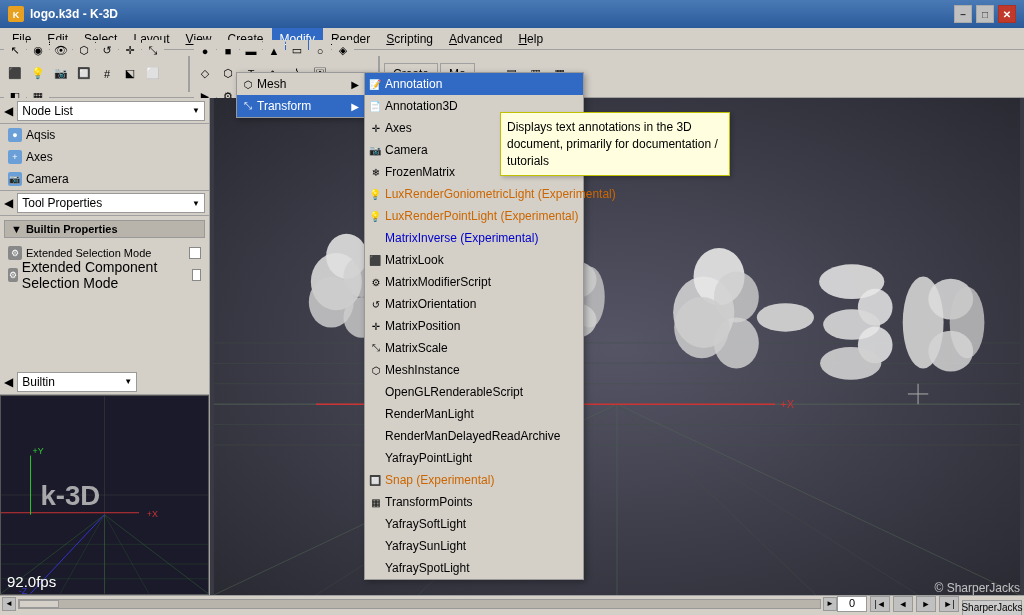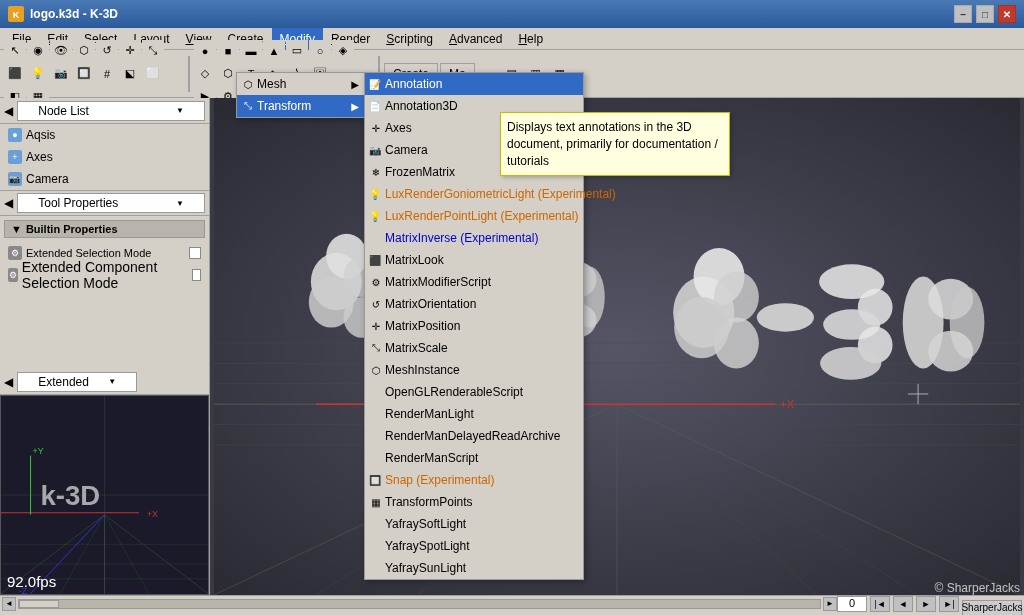--- a/index.html
+++ b/index.html
@@ -143,21 +143,21 @@
       gap: 4px;
     }
     .dropdown-select {
       flex: 1;
       height: 20px;
       background: white;
       border: 1px solid #999;
       font-size: 12px;
       display: flex;
       align-items: center;
-      padding: 0 20px;
+      padding: 0 4px;
       cursor: pointer;
       position: relative;
     }
     .dropdown-select::after {
       content: '▼';
       font-size: 8px;
       margin-left: auto;
     }
 
     
@@ -540,21 +540,21 @@
       <div class="prop-row">
         <div style="width:14px; height:14px; background:#888; border-radius:2px; font-size:9px; display:flex; align-items:center; justify-content:center; color:white;">⚙</div>
         <span style="font-size:14px;">Extended Component Selection Mode</span>
         <div class="prop-checkbox" style="margin-left:auto;"></div>
       </div>
     </div>
 
     <div class="viewport-header" style="margin-top:auto;">
       <span style="font-size:12px;">◀</span>
       <div class="dropdown-select" style="max-width:120px;">
-        <span>Extended</span>
+        <span>Builtin</span>
       </div>
     </div>
 
     <div id="small-viewport" style="width:100%; height:200px; position:relative; background: #1a1a2a; overflow:hidden;">
       <svg class="viewport-canvas" viewBox="0 0 210 200" xmlns="http://www.w3.org/2000/svg">
 
         <line x1="105" y1="0" x2="105" y2="200" stroke="#444" stroke-width="0.5"></line>
         <line x1="0" y1="100" x2="210" y2="100" stroke="#444" stroke-width="0.5"></line>
 
         <line x1="105" y1="120" x2="0" y2="200" stroke="#336633" stroke-width="0.5"></line>
@@ -752,36 +752,36 @@
   <div class="menu-list-item">
     OpenGLRenderableScript
   </div>
   <div class="menu-list-item">
     RenderManLight
   </div>
   <div class="menu-list-item">
     RenderManDelayedReadArchive
   </div>
   <div class="menu-list-item">
-    RenderManScript
+    YafrayPointLight
   </div>
   <div class="menu-list-item colored-orange">
     <span class="item-icon">🔲</span>
     Snap (Experimental)
   </div>
   <div class="menu-list-item">
     <span class="item-icon">▦</span>
     TransformPoints
   </div>
   <div class="menu-list-item">
     YafraySoftLight
   </div>
   <div class="menu-list-item">
+    YafraySunLight
+  </div>
+  <div class="menu-list-item">
     YafraySpotLight
-  </div>
-  <div class="menu-list-item">
-    YafraySunLight
   </div>
 </div>
 
 <div id="tooltip-box">
   <span>Displays text annotations in the 3D document, primarily for documentation / tutorials</span>
 </div>
 
 </body></html>

